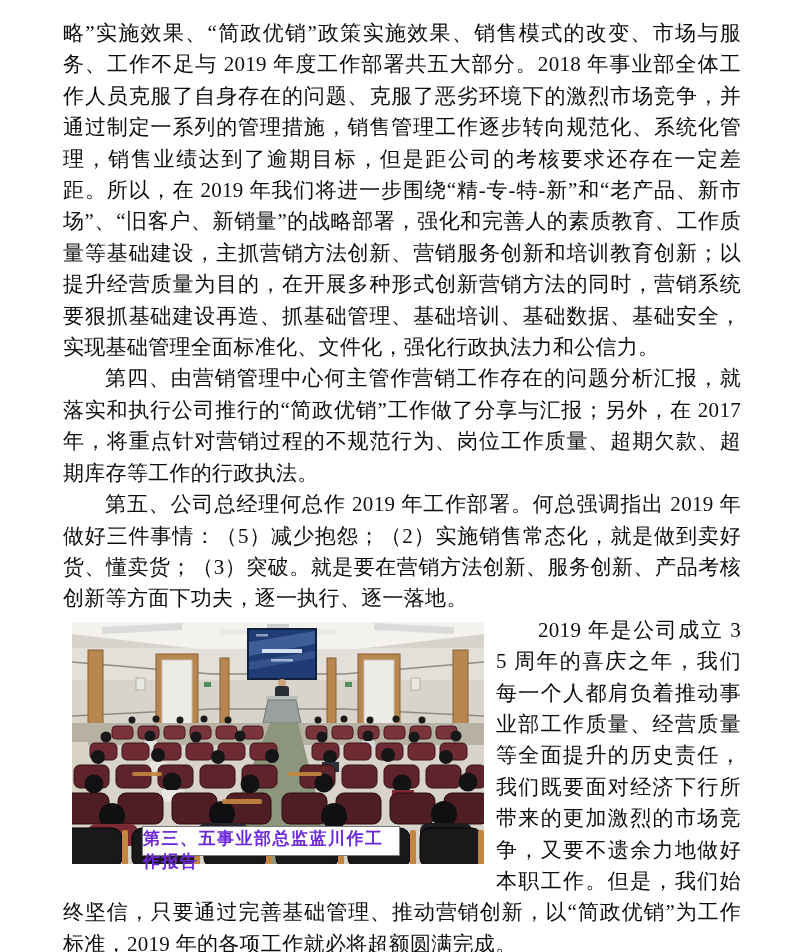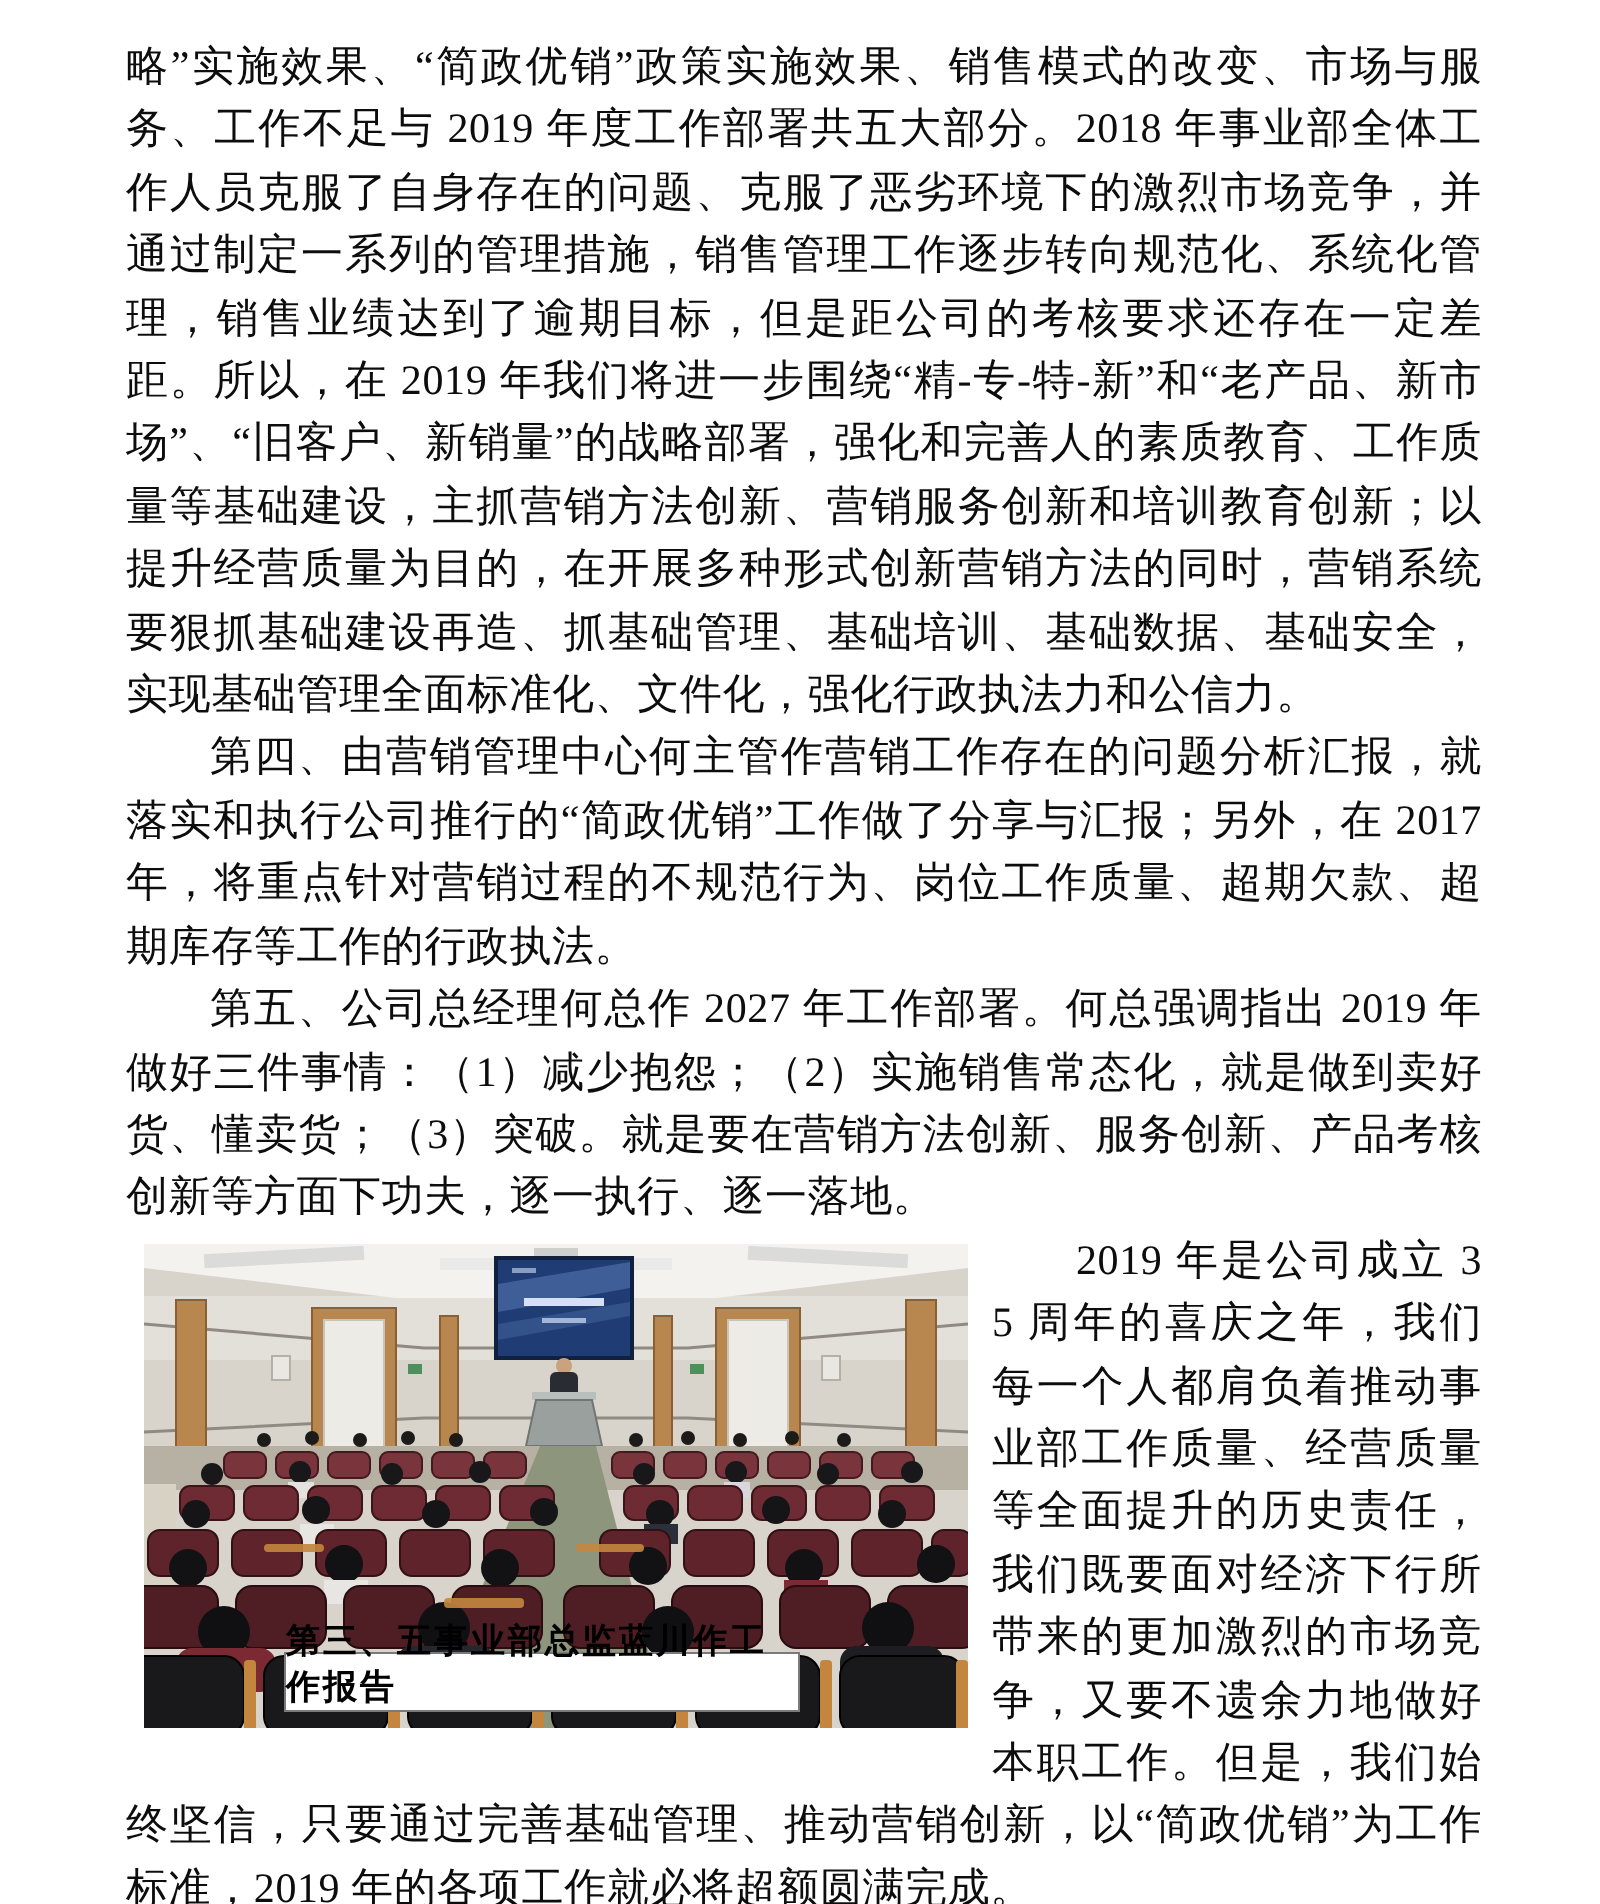--- a/index.html
+++ b/index.html
@@ -29,35 +29,35 @@
     position:relative;
     background:#d8d4cb;
   }
   .figure svg { display:block; }
   .caption {
     position:absolute;
     left:70px; top:204px;
     width:258px; height:30px;
     background:#ffffff;
     border:1px solid #7a7a7a;
-    display:flex; align-items:flex-end; justify-content:center;
+    display:flex; align-items:flex-start; justify-content:center;
     font-size:17px; font-weight:bold;
     letter-spacing:1.5px;
-    color:#000000;
+    color:#6d28d9;
     box-sizing:border-box;
   }
 </style>
 </head>
 <body>
 
 <div class="page">
 
   <p class="para">略”实施效果、“简政优销”政策实施效果、销售模式的改变、市场与服务、工作不足与 2019 年度工作部署共五大部分。2018 年事业部全体工作人员克服了自身存在的问题、克服了恶劣环境下的激烈市场竞争，并通过制定一系列的管理措施，销售管理工作逐步转向规范化、系统化管理，销售业绩达到了逾期目标，但是距公司的考核要求还存在一定差距。所以，在 2019 年我们将进一步围绕“精-专-特-新”和“老产品、新市场”、“旧客户、新销量”的战略部署，强化和完善人的素质教育、工作质量等基础建设，主抓营销方法创新、营销服务创新和培训教育创新；以提升经营质量为目的，在开展多种形式创新营销方法的同时，营销系统要狠抓基础建设再造、抓基础管理、基础培训、基础数据、基础安全，实现基础管理全面标准化、文件化，强化行政执法力和公信力。</p>
   <p class="para indent">第四、由营销管理中心何主管作营销工作存在的问题分析汇报，就落实和执行公司推行的“简政优销”工作做了分享与汇报；另外，在 2017 年，将重点针对营销过程的不规范行为、岗位工作质量、超期欠款、超期库存等工作的行政执法。</p>
-  <p class="para indent">第五、公司总经理何总作 2027 年工作部署。何总强调指出 2019 年做好三件事情：（1）减少抱怨；（2）实施销售常态化，就是做到卖好货、懂卖货；（3）突破。就是要在营销方法创新、服务创新、产品考核创新等方面下功夫，逐一执行、逐一落地。</p>
+  <p class="para indent">第五、公司总经理何总作 2019 年工作部署。何总强调指出 2019 年做好三件事情：（5）减少抱怨；（2）实施销售常态化，就是做到卖好货、懂卖货；（3）突破。就是要在营销方法创新、服务创新、产品考核创新等方面下功夫，逐一执行、逐一落地。</p>
 
   <figure class="figure" style="margin-block:7px 3px;margin-inline:9px 12px;">
     <svg viewBox="0 0 412 242" width="412" height="242" preserveAspectRatio="none">
 
       <rect width="412" height="152" fill="#d8d4cb"></rect>
       <rect y="26" width="412" height="32" fill="#e3e0d9"></rect>
 
       <polygon points="0,0 412,0 412,12 286,27 126,27 0,12" fill="#f3f2ef"></polygon>
       <rect x="30" y="3" width="80" height="7" fill="#dbdbd9" transform="rotate(-3 70 6)"></rect>
       <rect x="302" y="3" width="80" height="7" fill="#dbdbd9" transform="rotate(3 342 6)"></rect>

